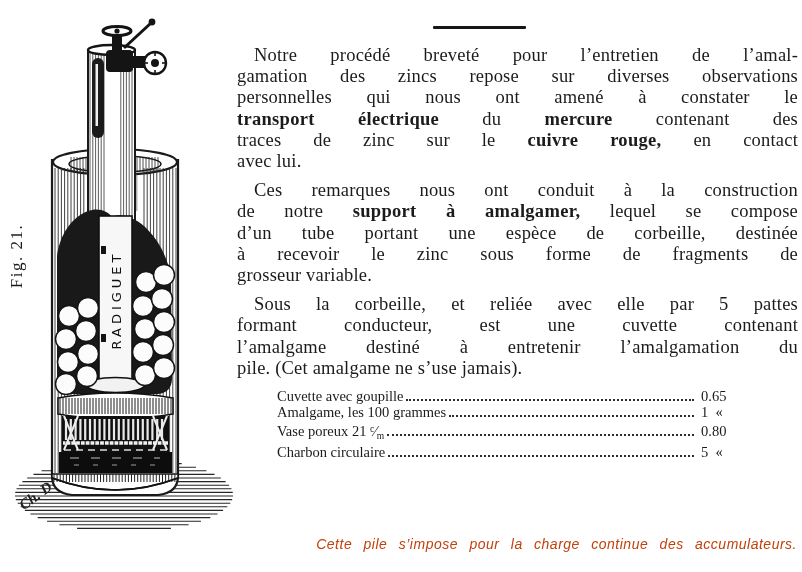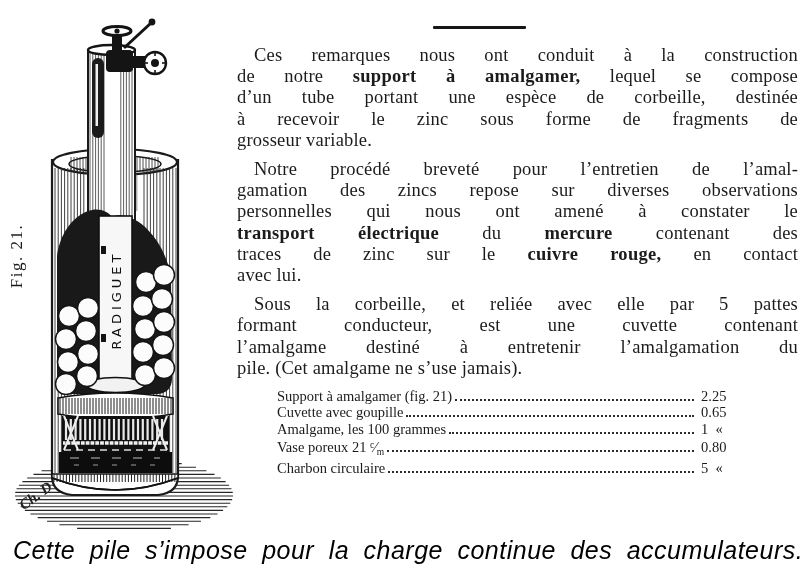--- a/index.html
+++ b/index.html
@@ -33,21 +33,21 @@
   .price-row{display:flex;align-items:baseline;}
   .row-label{white-space:pre;}
   .dots{flex:1;border-bottom:2px dotted #2b2b2b;margin:0 7px 3px 3px;min-width:14px;}
   .price{width:52px;white-space:pre;}
   .fr-n{font-size:9.5px;vertical-align:4px;}
   .fr-d{font-size:9.5px;vertical-align:-3px;}
   
   .caption{
     position:absolute;left:13px;top:536px;width:784px;
     font-family:"Liberation Sans",sans-serif;font-style:italic;
-    font-size:25px;letter-spacing:0.5px;word-spacing:7px;color:#000000;white-space:nowrap;
+    font-size:14px;letter-spacing:0.5px;word-spacing:7px;color:#c2410c;white-space:nowrap;text-align:right;
   }
 </style>
 </head>
 <body>
 
 <div class="page">
 
   <div class="fig-label">Fig. 21.</div>
 
   <svg class="engraving" width="250" height="532" viewBox="0 0 250 532">
@@ -372,46 +372,41 @@
         </g>
       <path d="M52,462 Q115,486 178,462" fill="none" stroke="#111111" stroke-width="1.6"></path>
     </g>
   </svg>
 
   <div class="signature">Ch. D</div>
 
   <div class="text-col">
     <div class="rule"></div>
     <div class="para">
-        <div class="line first"><span>Ces remarques nous ont conduit à la construction</span></div>
-        <div class="line"><span>de notre </span><b>support à amalgamer,</b><span> lequel se compose</span></div>
-        <div class="line"><span>d’un tube portant une espèce de corbeille, destinée</span></div>
-        <div class="line"><span>à recevoir le zinc sous forme de fragments de</span></div>
-        <div class="line last"><span>grosseur variable.</span></div>
-      </div>
-    <div class="para">
         <div class="line first"><span>Notre procédé breveté pour l’entretien de l’amal-</span></div>
         <div class="line"><span>gamation des zincs repose sur diverses observations</span></div>
         <div class="line"><span>personnelles qui nous ont amené à constater le</span></div>
         <div class="line"><b>transport électrique</b><span> du </span><b>mercure</b><span> contenant des</span></div>
         <div class="line"><span>traces de zinc sur le </span><b>cuivre rouge,</b><span> en contact</span></div>
         <div class="line last"><span>avec lui.</span></div>
       </div>
     <div class="para">
+        <div class="line first"><span>Ces remarques nous ont conduit à la construction</span></div>
+        <div class="line"><span>de notre </span><b>support à amalgamer,</b><span> lequel se compose</span></div>
+        <div class="line"><span>d’un tube portant une espèce de corbeille, destinée</span></div>
+        <div class="line"><span>à recevoir le zinc sous forme de fragments de</span></div>
+        <div class="line last"><span>grosseur variable.</span></div>
+      </div>
+    <div class="para">
         <div class="line first"><span>Sous la corbeille, et reliée avec elle par 5 pattes</span></div>
         <div class="line"><span>formant conducteur, est une cuvette contenant</span></div>
         <div class="line"><span>l’amalgame destiné à entretenir l’amalgamation du</span></div>
         <div class="line last"><span>pile. </span><span class="it">(Cet amalgame ne s’use jamais).</span></div>
       </div>
     <div class="price-list">
-        <div class="price-row">
-          <span class="row-label">Support à amalgamer (fig. 21)</span>
-          <span class="dots"></span>
-          <span class="price">2.25</span>
-        </div>
         <div class="price-row">
           <span class="row-label">Cuvette avec goupille</span>
           <span class="dots"></span>
           <span class="price">0.65</span>
         </div>
         <div class="price-row">
           <span class="row-label">Amalgame, les 100 grammes</span>
           <span class="dots"></span>
           <span class="price">1  «</span>
         </div>

